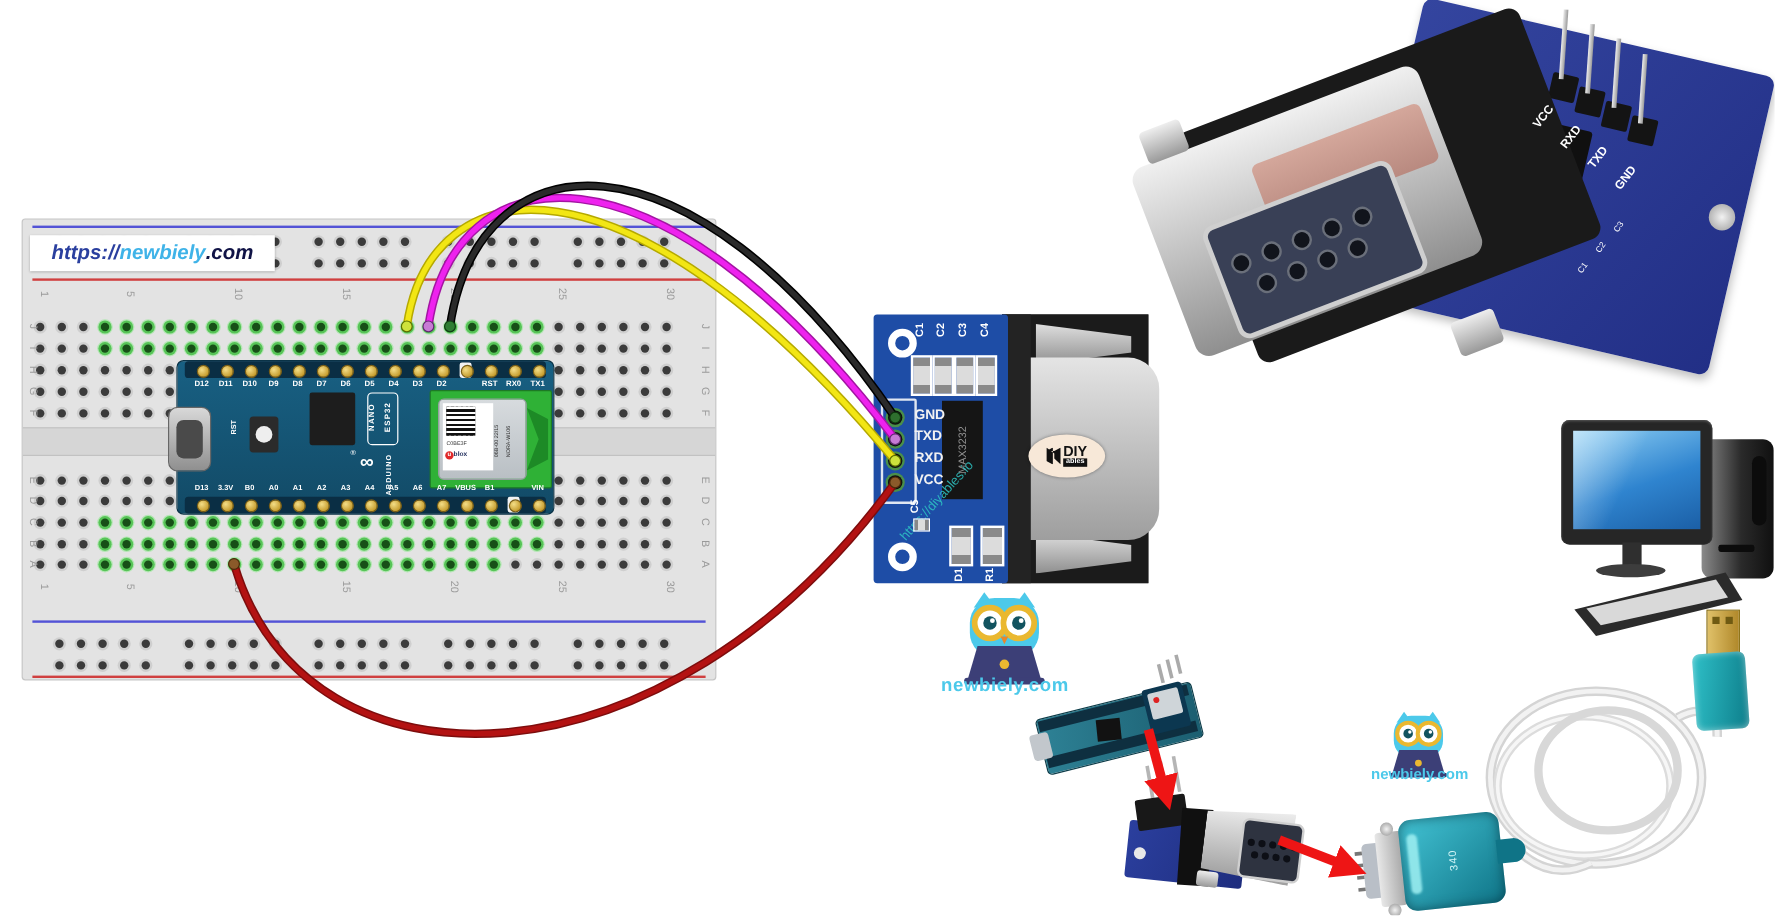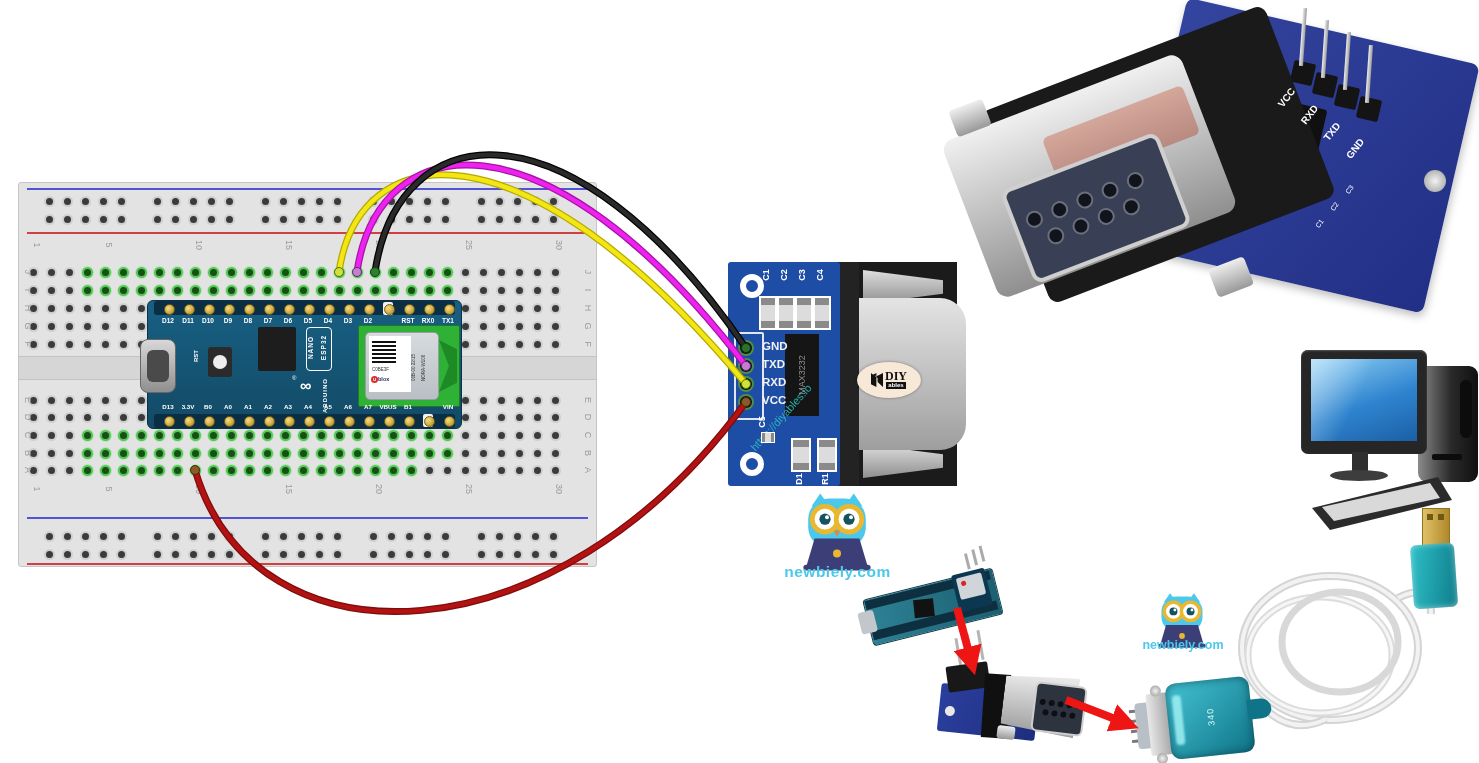--- a/index.html
+++ b/index.html
@@ -466,20 +466,26 @@
       <div style="position: absolute; left: 3px; top: 229px; width: 12px; text-align: center; font-size: 9px; color: rgb(154, 154, 154); transform: rotate(90deg);">D</div>
       <div style="position: absolute; left: 563px; top: 229px; width: 12px; text-align: center; font-size: 9px; color: rgb(154, 154, 154); transform: rotate(90deg);">D</div>
       <div style="position: absolute; left: 3px; top: 247px; width: 12px; text-align: center; font-size: 9px; color: rgb(154, 154, 154); transform: rotate(90deg);">C</div>
       <div style="position: absolute; left: 563px; top: 247px; width: 12px; text-align: center; font-size: 9px; color: rgb(154, 154, 154); transform: rotate(90deg);">C</div>
       <div style="position: absolute; left: 3px; top: 265px; width: 12px; text-align: center; font-size: 9px; color: rgb(154, 154, 154); transform: rotate(90deg);">B</div>
       <div style="position: absolute; left: 563px; top: 265px; width: 12px; text-align: center; font-size: 9px; color: rgb(154, 154, 154); transform: rotate(90deg);">B</div>
       <div style="position: absolute; left: 3px; top: 282px; width: 12px; text-align: center; font-size: 9px; color: rgb(154, 154, 154); transform: rotate(90deg);">A</div>
       <div style="position: absolute; left: 563px; top: 282px; width: 12px; text-align: center; font-size: 9px; color: rgb(154, 154, 154); transform: rotate(90deg);">A</div>
     </div>
 
+  <div class="abs" style="left:25px;top:196px;width:204px;height:30px;background:#fff;box-shadow:0 1px 2px rgba(0,0,0,.25);
+              display:flex;align-items:center;justify-content:center;font-size:17px;font-weight:bold;font-style:italic;">
+    <span style="color:#2a3f9f;">https://</span>
+      <span style="color:#3fb3e8;">newbiely</span>
+      <span style="color:#101346;">.com</span>
+  </div>
 
   <div class="abs" id="nanoboard" style="left:147px;top:300px;width:313px;height:127px;background:linear-gradient(#186083,#124a66);border-radius:6px;border:1px solid #0b3347;">
     <div class="abs" style="left:6px;top:0;width:301px;height:14px;background:#0a2e44;border-radius:3px;"></div>
     <div class="abs" style="left:6px;top:113px;width:301px;height:14px;background:#0a2e44;border-radius:3px;"></div>
     <div class="abs" style="left:-8px;top:38px;width:34px;height:52px;background:linear-gradient(#d8d8d8,#8f8f8f);border-radius:8px;border:1px solid #666;">
       <div class="abs" style="left:6px;top:10px;width:22px;height:32px;background:#4a4a4a;border-radius:6px;"></div>
     </div>
     <div class="abs" style="left:60px;top:46px;width:24px;height:30px;background:#2b2b2b;border-radius:3px;">
       <div class="abs" style="left:5px;top:8px;width:14px;height:14px;background:#eee;border-radius:50%;"></div>
     </div>
@@ -587,21 +593,21 @@
 
     <div class="abs" style="left:62px;top:72px;width:34px;height:82px;background:#151515;">
       <div class="abs vtn" style="left:-8px;top:36px;width:50px;text-align:center;font-size:9px;color:#909090;transform-origin:25px 5px;">MAX3232</div>
     </div>
 
     <div class="abs" style="left:25px;top:183px;font-size:11px;color:rgba(46,196,196,.85);transform:rotate(-48deg);transform-origin:0 0;white-space:nowrap;">https://diyables.io</div>
 
     <div class="abs" style="left:134px;top:100px;width:64px;height:36px;background:#f7e8d8;border-radius:50%;display:flex;align-items:center;justify-content:center;gap:2px;box-shadow:0 0 3px rgba(0,0,0,.4);">
       <span style="width:12px;height:14px;background:#111;clip-path:polygon(0 20%,45% 0,45% 100%,0 80%,0 0,55% 35%,55% 65%,100% 100%,100% 0,55% 20%);"></span>
       <span style="display:flex;flex-direction:column;align-items:center;">
-        <b style="font-size:12px;color:#111;line-height:11px;font-family:Liberation Serif, serif;">DIY</b>
+        <b style="font-size:12px;color:#111;line-height:11px;">DIY</b>
         <b style="font-size:6px;color:#fff;background:#111;padding:0 2px;line-height:7px;">ables</b>
       </span>
     </div>
 
     <div class="abs vtn" style="left:33px;top:155px;font-size:9px;font-weight:bold;color:#fff;">C5</div>
     <div class="abs" style="left:38px;top:170px;width:12px;height:9px;border:1.5px solid #fff;background:linear-gradient(90deg,#888 0 25%,#ddd 25% 75%,#888 75%);"></div>
     <div class="abs" class2="cap" style="left:68px;top:176px;width:16px;height:30px;border:2px solid #fff;background:linear-gradient(#8a8a8a 0 24%,#dcdcdc 24% 76%,#8a8a8a 76%);"></div>
     <div class="abs" style="left:94px;top:176px;width:16px;height:30px;border:2px solid #fff;background:linear-gradient(#8a8a8a 0 24%,#dcdcdc 24% 76%,#8a8a8a 76%);"></div>
     <div class="abs vtn" style="left:70px;top:212px;font-size:9px;font-weight:bold;color:#fff;">D1</div>
     <div class="abs vtn" style="left:96px;top:212px;font-size:9px;font-weight:bold;color:#fff;">R1</div>

